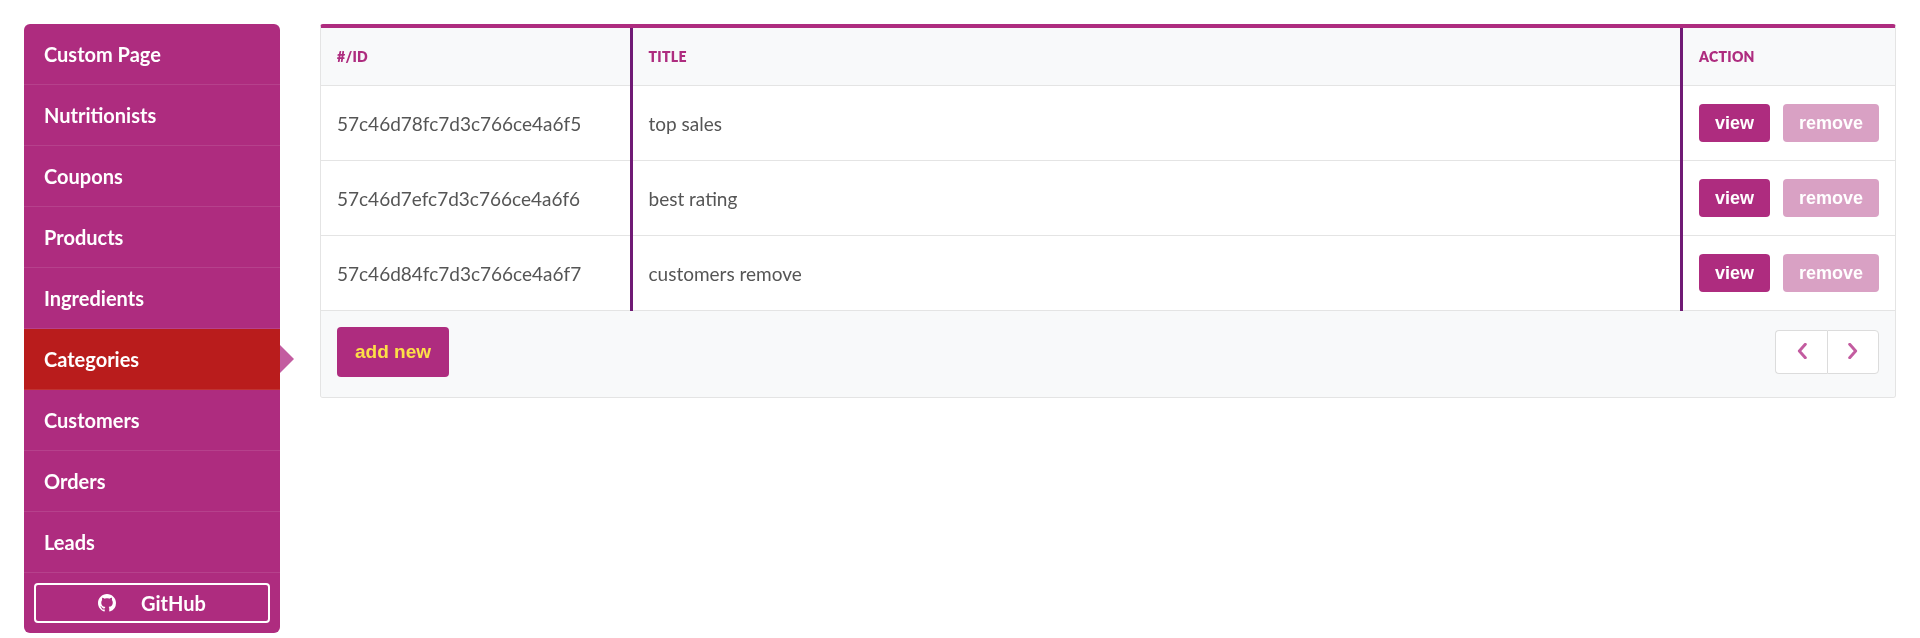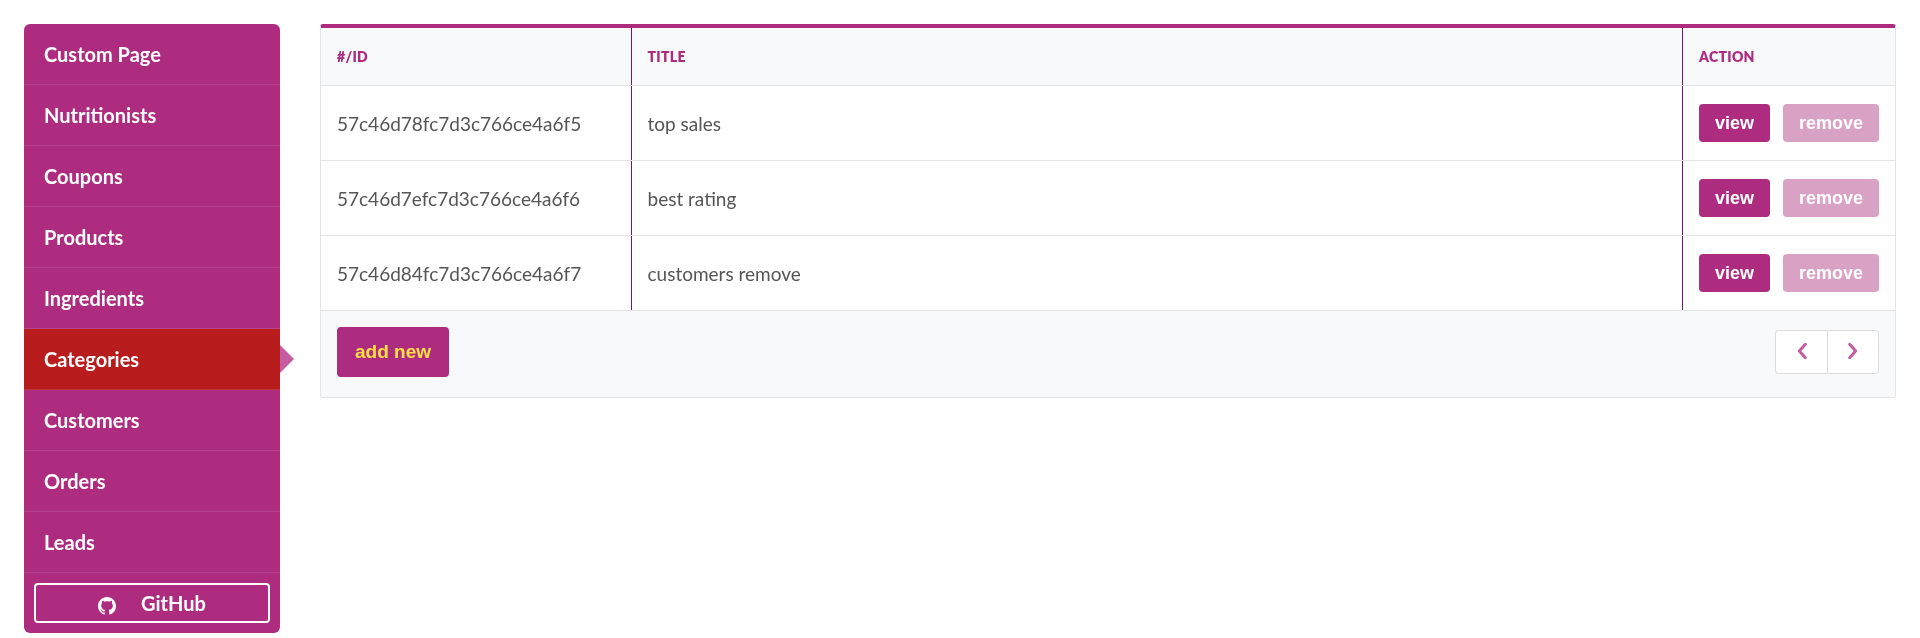--- a/index.html
+++ b/index.html
@@ -56,21 +56,21 @@
     margin: 10px;
     border: 2px solid #ffffff;
     border-radius: 4px;
     color: #ffffff;
     padding: 6px 0;
     text-align: center;
     font-weight: 700;
     font-size: 20px;
     cursor: pointer;
     display: flex;
-    align-items: flex-end;
+    align-items: center;
     justify-content: center;
     gap: 25px;
   }
   .github-icon svg { display: block; }
 
   
   .panel {
     flex: 1;
     border: 1px solid #e4e4e4;
     border-top: 4px solid #ae2c7f;
@@ -89,21 +89,21 @@
     color: #ae2c7f;
     font-weight: 800;
     text-align: left;
     padding: 20px 16px;
     border-bottom: 1px solid #e4e4e4;
     font-size: 14px;
     letter-spacing: 0.3px;
   }
   table.data thead th + th,
   table.data tbody td + td {
-    border-left: 1px solid #701a75;
+    border-left: 3px solid #701a75;
   }
   table.data tbody td {
     padding: 18px 16px;
     border-bottom: 1px solid #e4e4e4;
     color: #555;
     font-size: 19px;
     vertical-align: middle;
   }
   .col-id    { width: 310px; }
   .col-title { }

